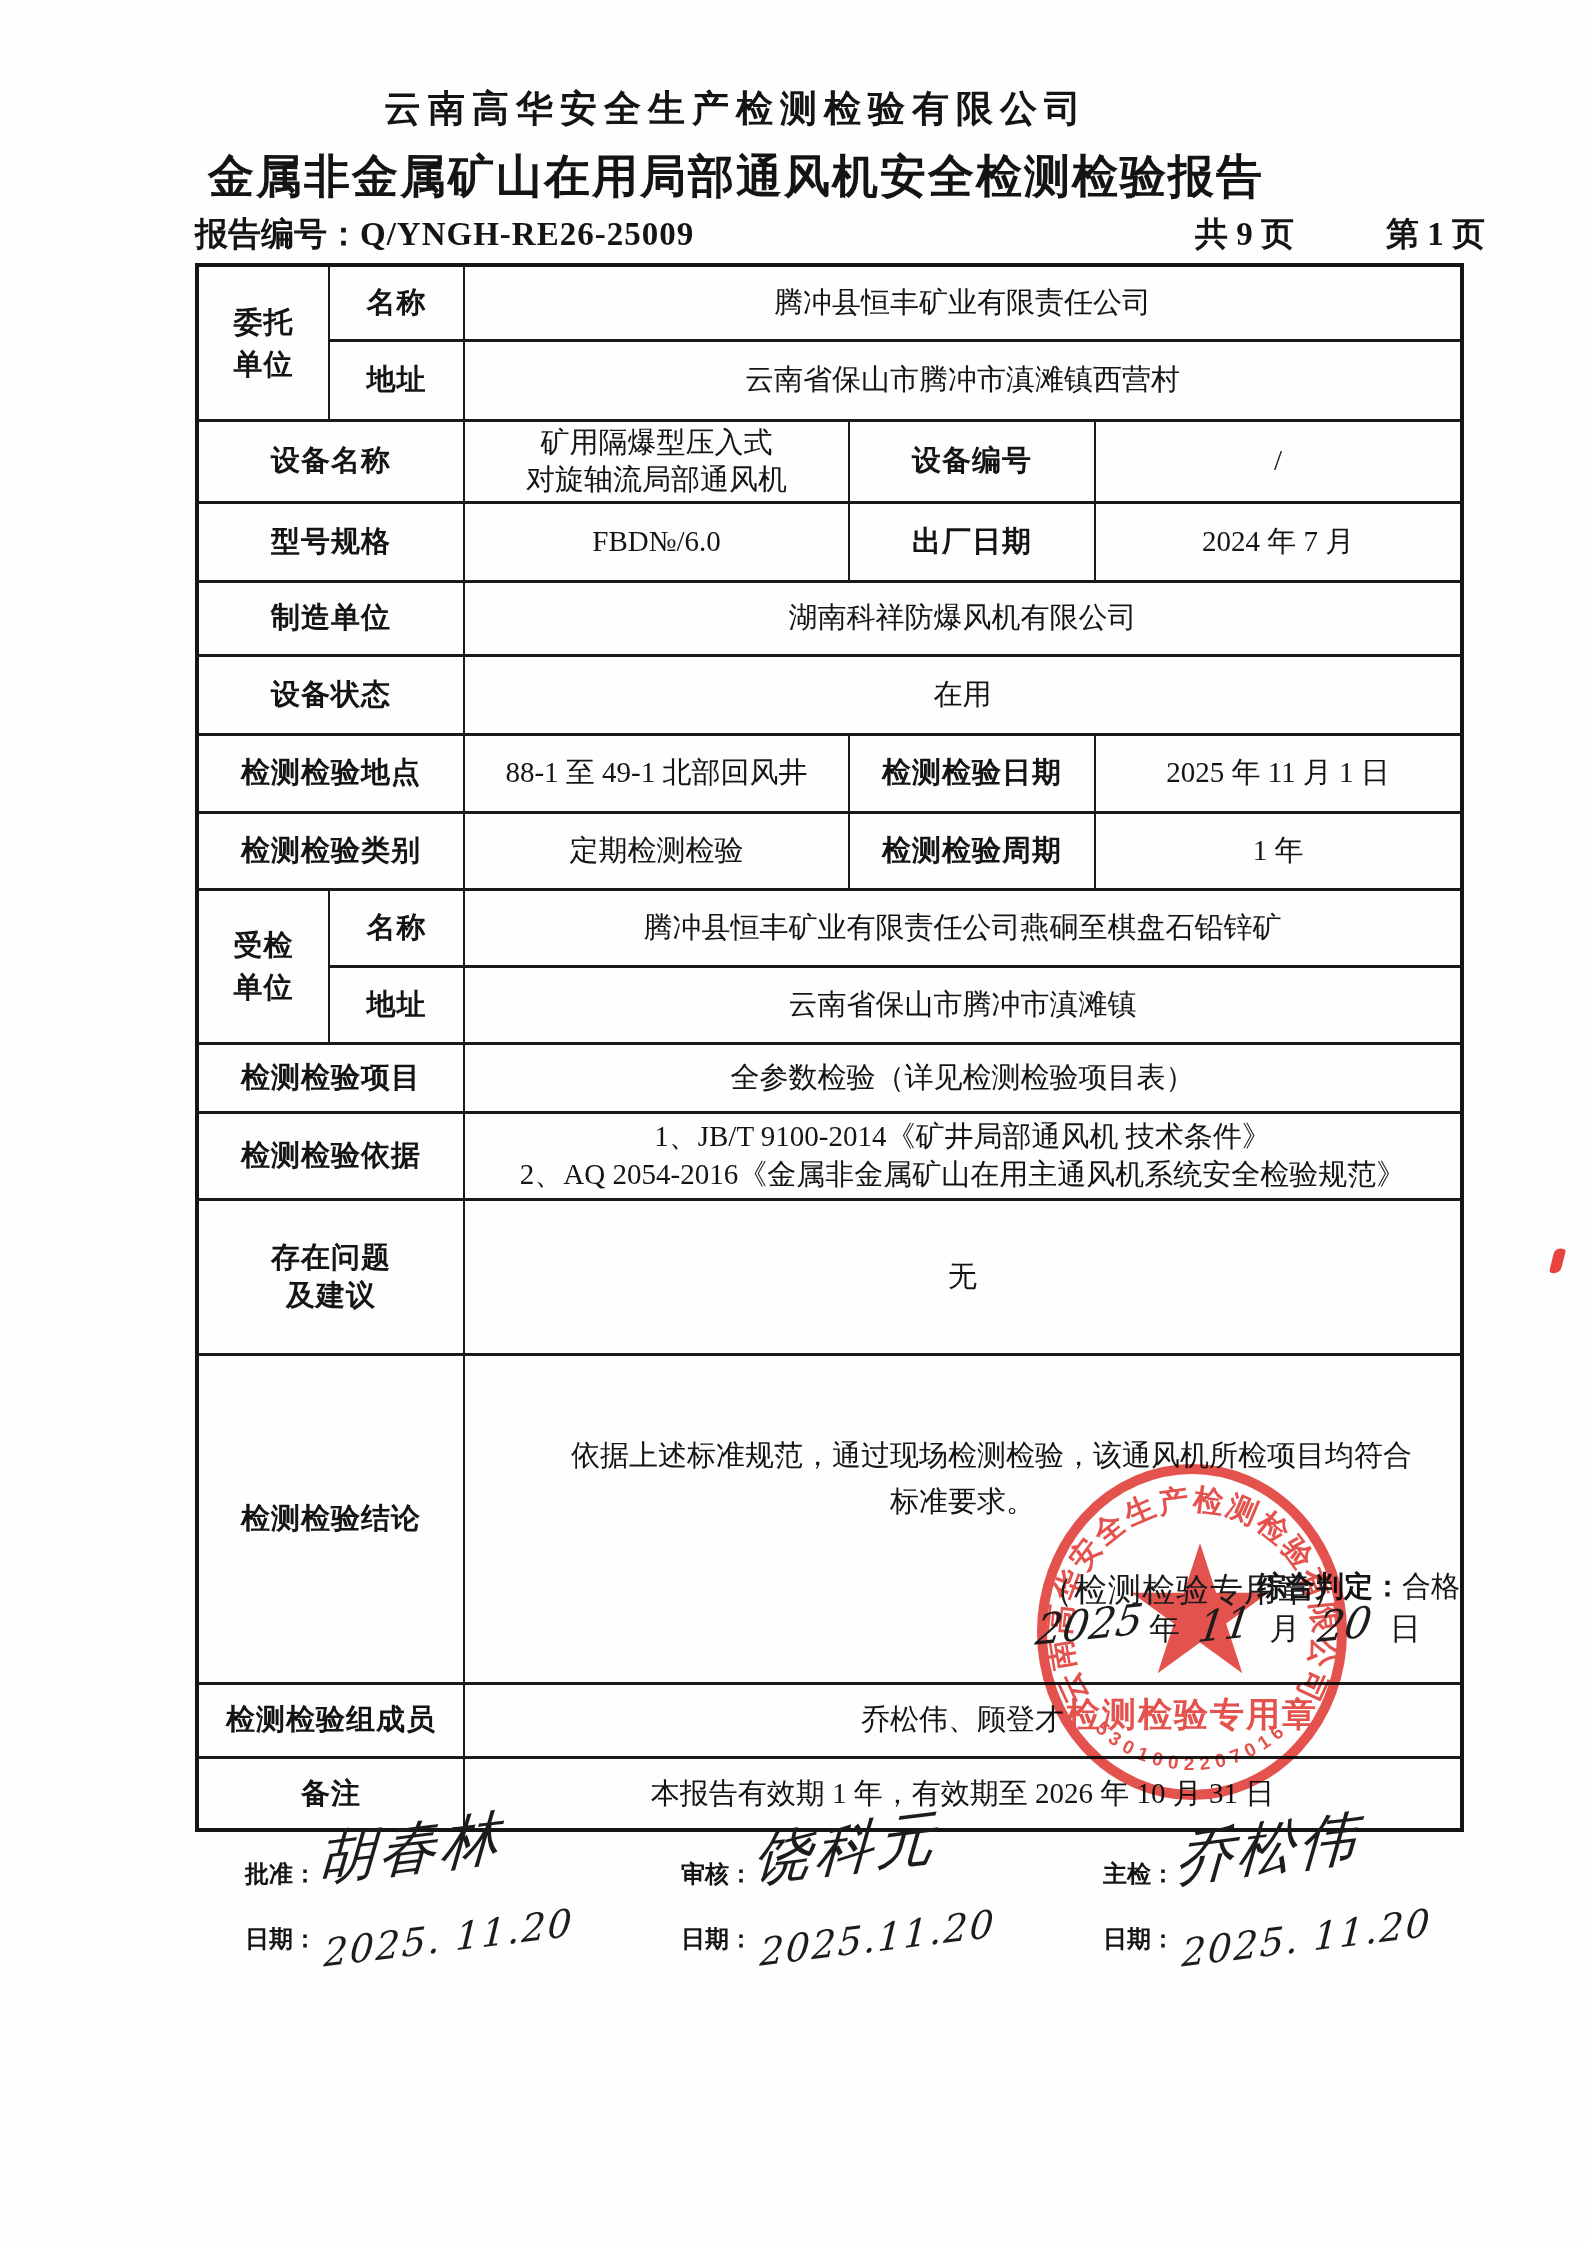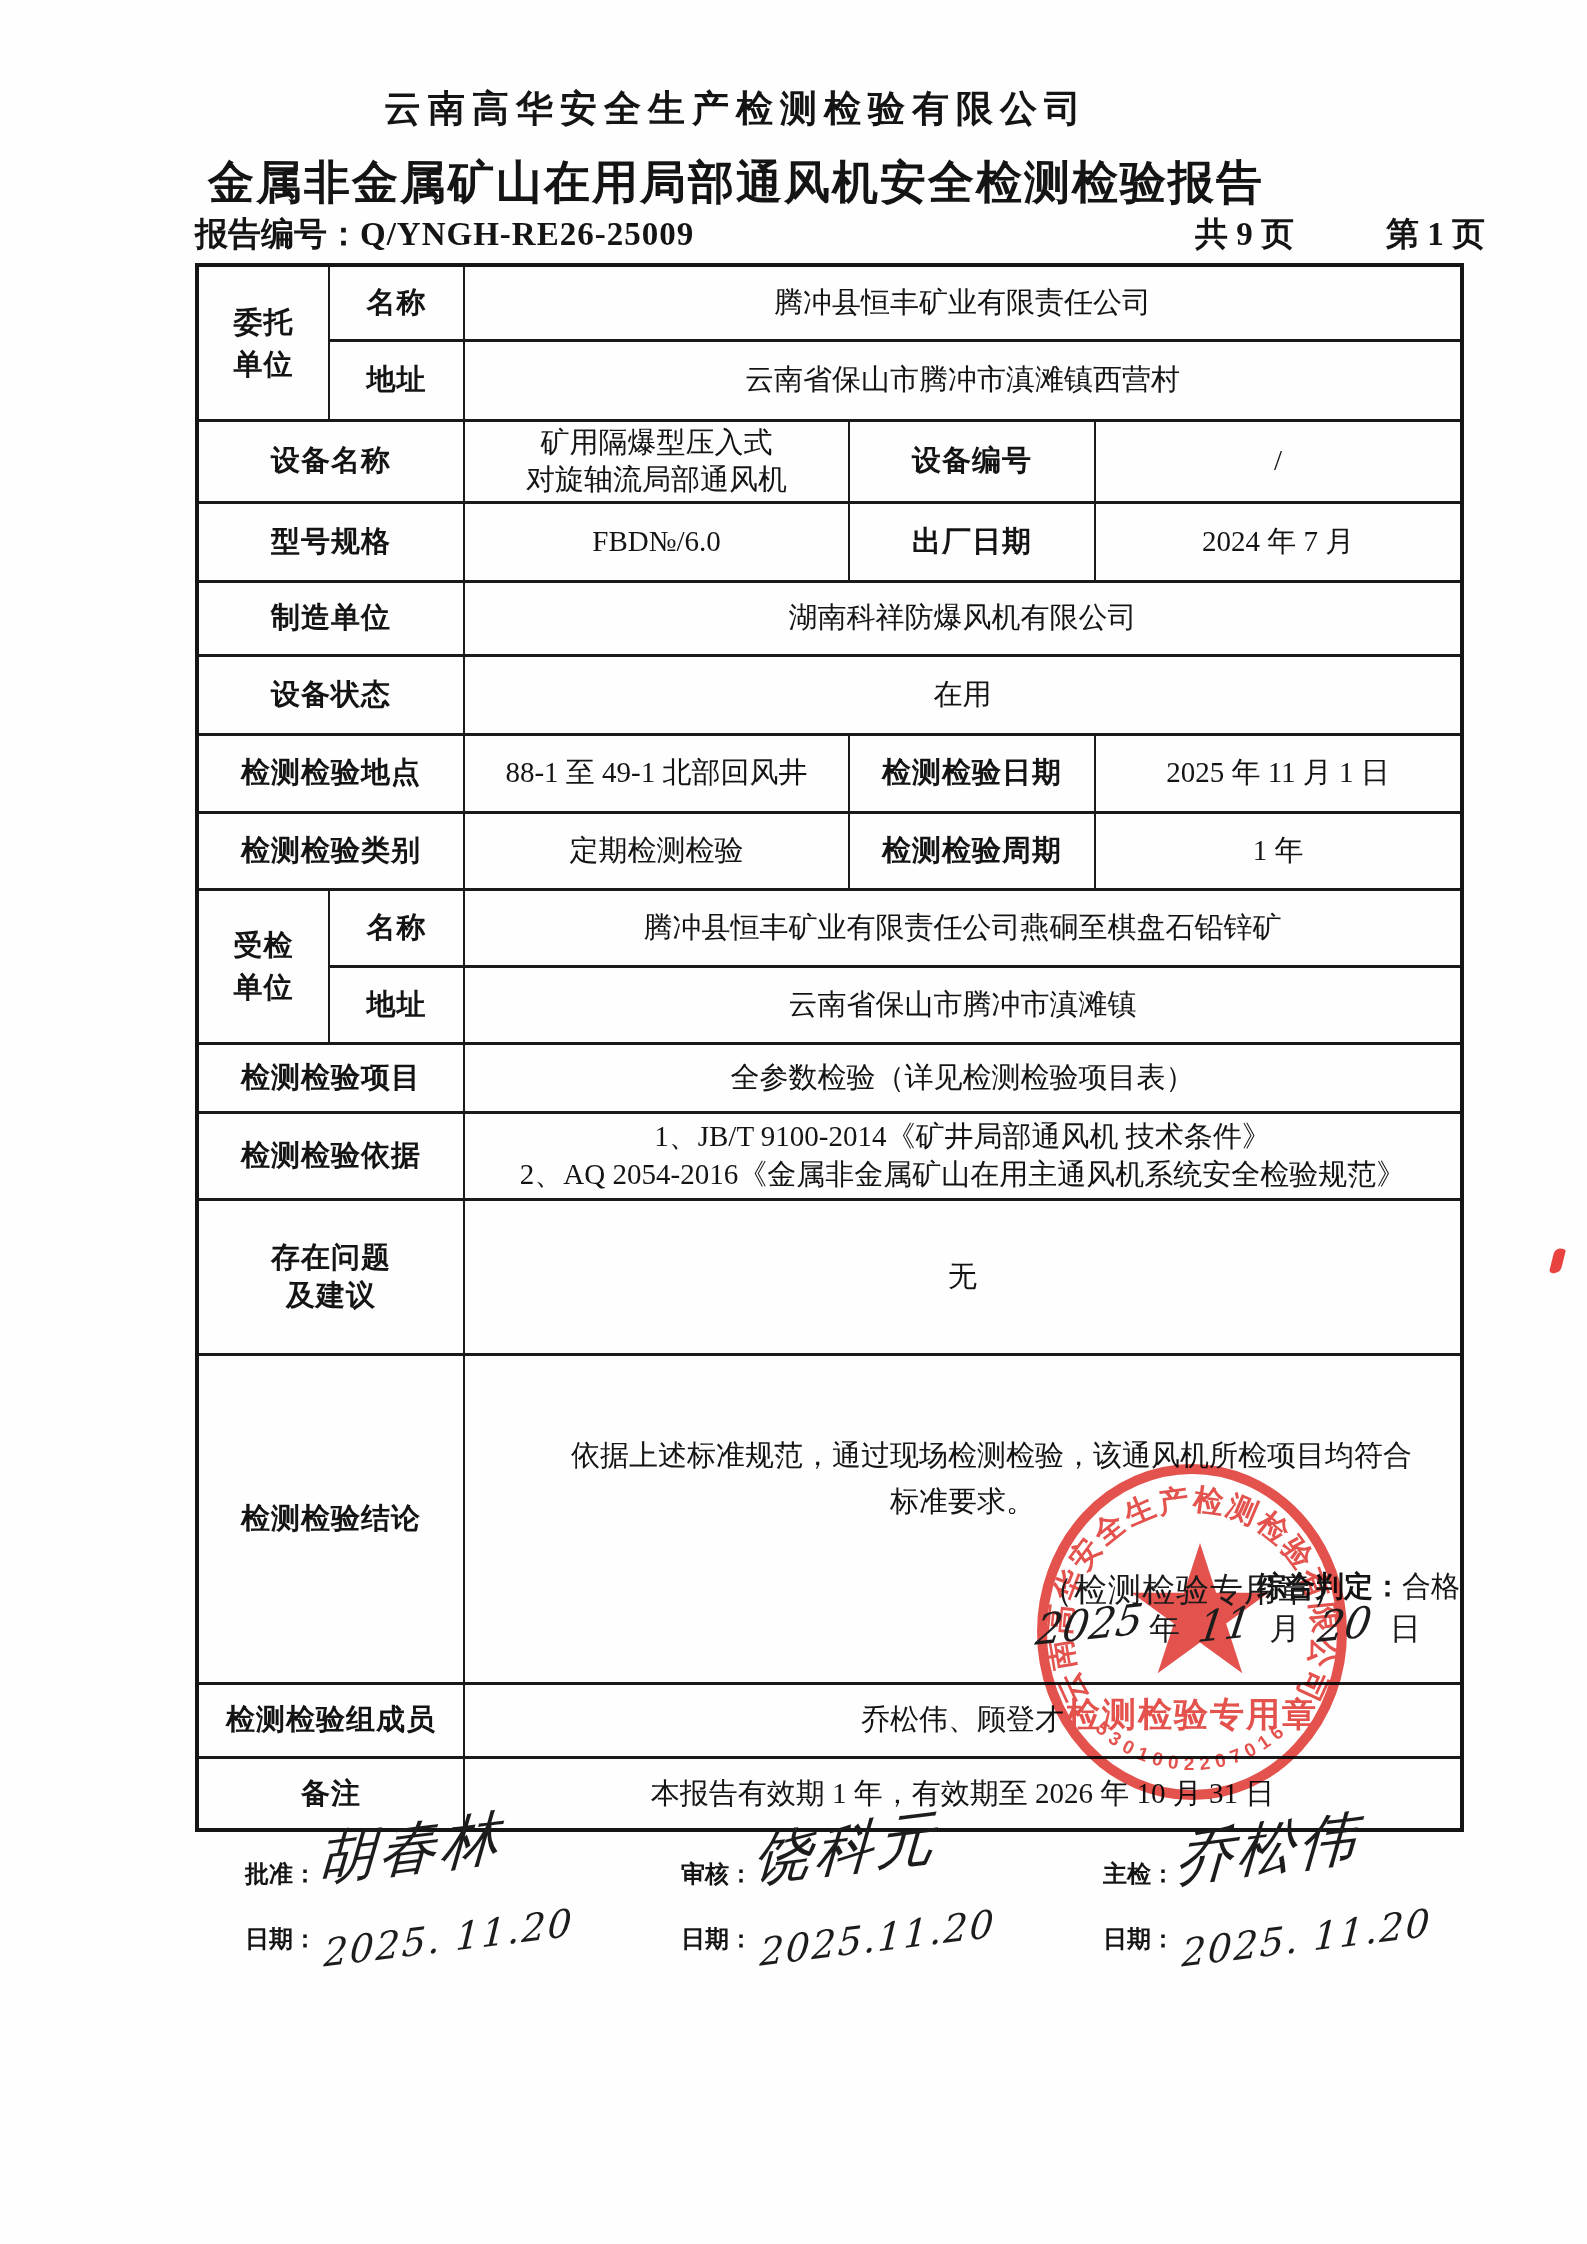--- a/index.html
+++ b/index.html
@@ -7,21 +7,21 @@
     position:relative;width:1587px;height:2244px;background:#fefefe;
     font-family:"Liberation Serif","DejaVu Serif",serif;color:#141414;
     overflow:hidden;margin:0 auto;
   }
   
   .hdr-company{
     position:absolute;top:84px;left:0;width:1472px;text-align:center;
     font-size:37px;font-weight:bold;letter-spacing:7px;
   }
   .hdr-title{
-    position:absolute;top:152px;left:0;width:1472px;text-align:center;
+    position:absolute;top:146px;left:0;width:1472px;text-align:center;
     font-size:46px;font-weight:bold;letter-spacing:2px;
   }
   .repline{
     position:absolute;top:212px;left:195px;width:1290px;
     display:flex;justify-content:space-between;align-items:baseline;
     font-size:33px;font-weight:bold;
   }
   .repline .lblsans{font-family:Liberation Serif, serif;font-weight:bold;}
   .repline .num{font-weight:600;letter-spacing:1px;}
   .pages span{margin-left:22px;}

